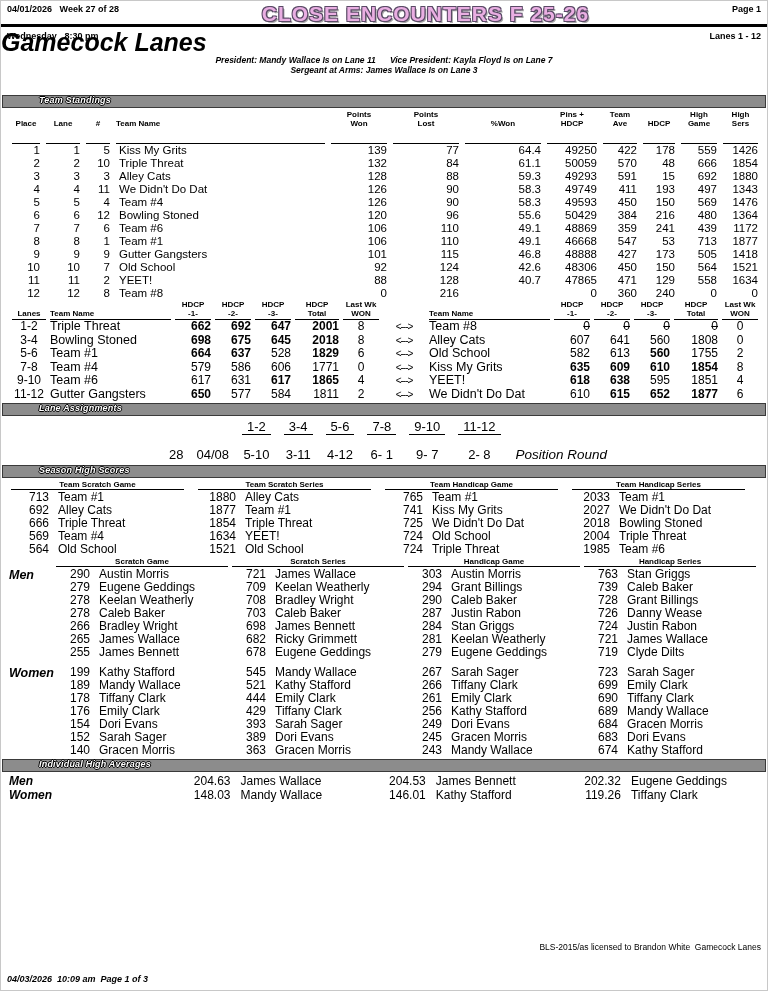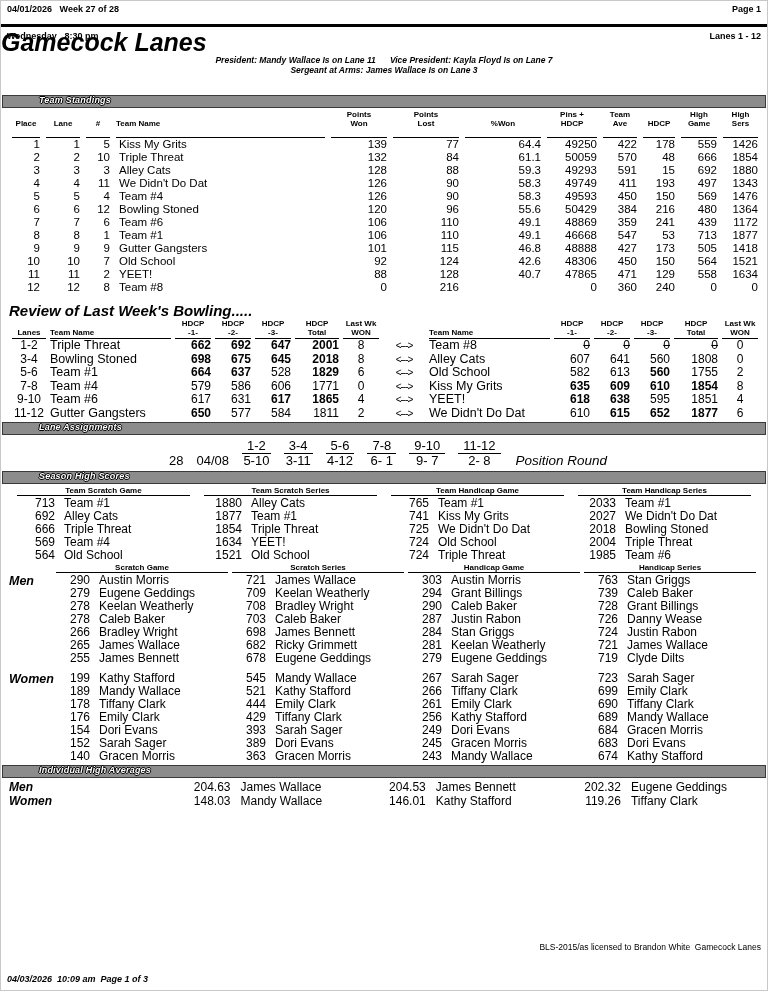--- a/index.html
+++ b/index.html
@@ -19,21 +19,21 @@
   .center-name{text-align:left;font-size:25px;font-weight:bold;font-style:italic;line-height:26px;}
   .officers{text-align:center;font-size:8.5px;font-weight:bold;font-style:italic;line-height:10px;}
   
   .bar{position:relative;height:11px;background:var(--bar,#8c8c8c);border:1px solid #3a3a3a;margin:2px 1px;padding-left:32px;}
   .bar span{position:absolute;left:36px;top:-1px;font-size:9px;line-height:11px;font-weight:bold;font-style:italic;color:#fff;
       text-shadow:-1px 0 0 #000,1px 0 0 #000,0 -1px 0 #000,0 1px 0 #000;letter-spacing:.2px;white-space:pre;}
   
   table{border-collapse:collapse;table-layout:fixed;}
   .standings{width:752px;margin:3px 8px 0 8px;font-size:11.5px;line-height:13px;}
   .standings th{vertical-align:bottom;padding:0 3px;font-weight:bold;}
-  .standings .hd{font-size:8px;line-height:8.5px;border-bottom:1px solid #000;padding-bottom:9px;text-align:center;}
+  .standings .hd{font-size:8px;line-height:8.5px;border-bottom:1px solid #000;padding-bottom:15px;text-align:center;}
   .standings .hd.l{text-align:left;}
   .standings td{padding:0 3px;}
   .standings td.num{text-align:right;}
   .standings td.tn{text-align:left;padding-left:6px;}
   
   .review-heading{font-size:15px;font-weight:bold;font-style:italic;margin:8px 0 0 8px;}
   .review{width:750px;margin:1px 8px 0 9px;font-size:12px;line-height:13.5px;}
   .review th{vertical-align:bottom;padding:0 2px;}
   .review .hd{font-size:8px;line-height:8.5px;font-weight:bold;border-bottom:1px solid #000;padding-bottom:1px;text-align:center;}
   .review .hd.l{text-align:left;}
@@ -42,24 +42,24 @@
   .review td.ctr{text-align:center;}
   .review td.team{text-align:left;font-size:12.5px;}
   .review td.arrow{text-align:center;font-size:10px;letter-spacing:-1px;color:#000;}
   .b{font-weight:bold;}
   .x{text-decoration:line-through;}
   
   .assign{display:flex;align-items:flex-end;margin:4px 0 3px 168px;font-size:13px;line-height:14px;gap:13px;}
   .assign .aw,.assign .ad{padding-bottom:0;}
   .pair{text-align:center;}
   .pair .pt{border-bottom:1px solid #000;padding:0 5px;}
-  .pair .pb{white-space:pre;}
+  .pair .pb{white-space:pre;margin-top:13px;}
   .assign .pr{font-style:italic;font-size:13.5px;padding-left:2px;}
   
-  .th-wrap{display:flex;padding-left:12px;margin-top:1px;}
+  .th-wrap{display:flex;padding-left:6px;margin-top:1px;}
   .th-col{width:187px;}
   .th-title{font-size:8px;font-weight:bold;text-align:center;border-bottom:1px solid #000;margin:0 10px 1px 4px;line-height:9px;}
   .th-row{font-size:12px;line-height:13px;}
   .th-score{display:inline-block;width:42px;text-align:right;margin-right:9px;}
   
   .ind-titles{display:flex;padding-left:55px;margin-top:1px;}
   .ind-title{width:172px;font-size:8px;font-weight:bold;text-align:center;border-bottom:1px solid #000;margin-right:4px;line-height:9px;}
   .gender-block{position:relative;padding-left:55px;margin-top:1px;}
   .gender-label{position:absolute;left:8px;top:0;font-size:12.5px;font-weight:bold;font-style:italic;}
   .gender-cols{display:flex;}
@@ -78,20 +78,21 @@
   .footer .fl{font-weight:bold;font-style:italic;margin-top:32px;}
   .footer .fr{font-size:8.5px;}
 </style>
 </head>
 <body>
 
 <div class="page">
 
   <div class="hdr1">
     <span class="small pre"><span>04/01/2026</span>   <span>Week 27 of 28</span></span>
+    <span class="league-title">CLOSE ENCOUNTERS F 25-26</span>
     <span class="small">Page 1</span>
   </div>
   <div class="rule"></div>
 
   <div class="hdr2">
     <span class="left pre"><span>Wednesday</span>   <span>8:30 pm</span></span>
     <span class="right">Lanes 1 - 12</span>
     <div class="center-name">Gamecock Lanes</div>
     <div class="officers pre">President: Mandy Wallace Is on Lane 11      Vice President: Kayla Floyd Is on Lane 7</div>
     <div class="officers pre">Sergeant at Arms: James Wallace Is on Lane 3</div>
@@ -351,21 +352,20 @@
           <td class="num"></td>
           <td class="num">0</td>
           <td class="num">360</td>
           <td class="num">240</td>
           <td class="num">0</td>
           <td class="num">0</td>
         </tr>
       </tbody>
   </table>
 
-  <div class="review-heading">Review of Last Week's Bowling.....</div>
 
   <table class="review">
     <colgroup>
       <col style="width:38px">
         <col style="width:125px">
         <col style="width:40px">
         <col style="width:40px">
         <col style="width:40px">
       <col style="width:48px">
         <col style="width:40px">

